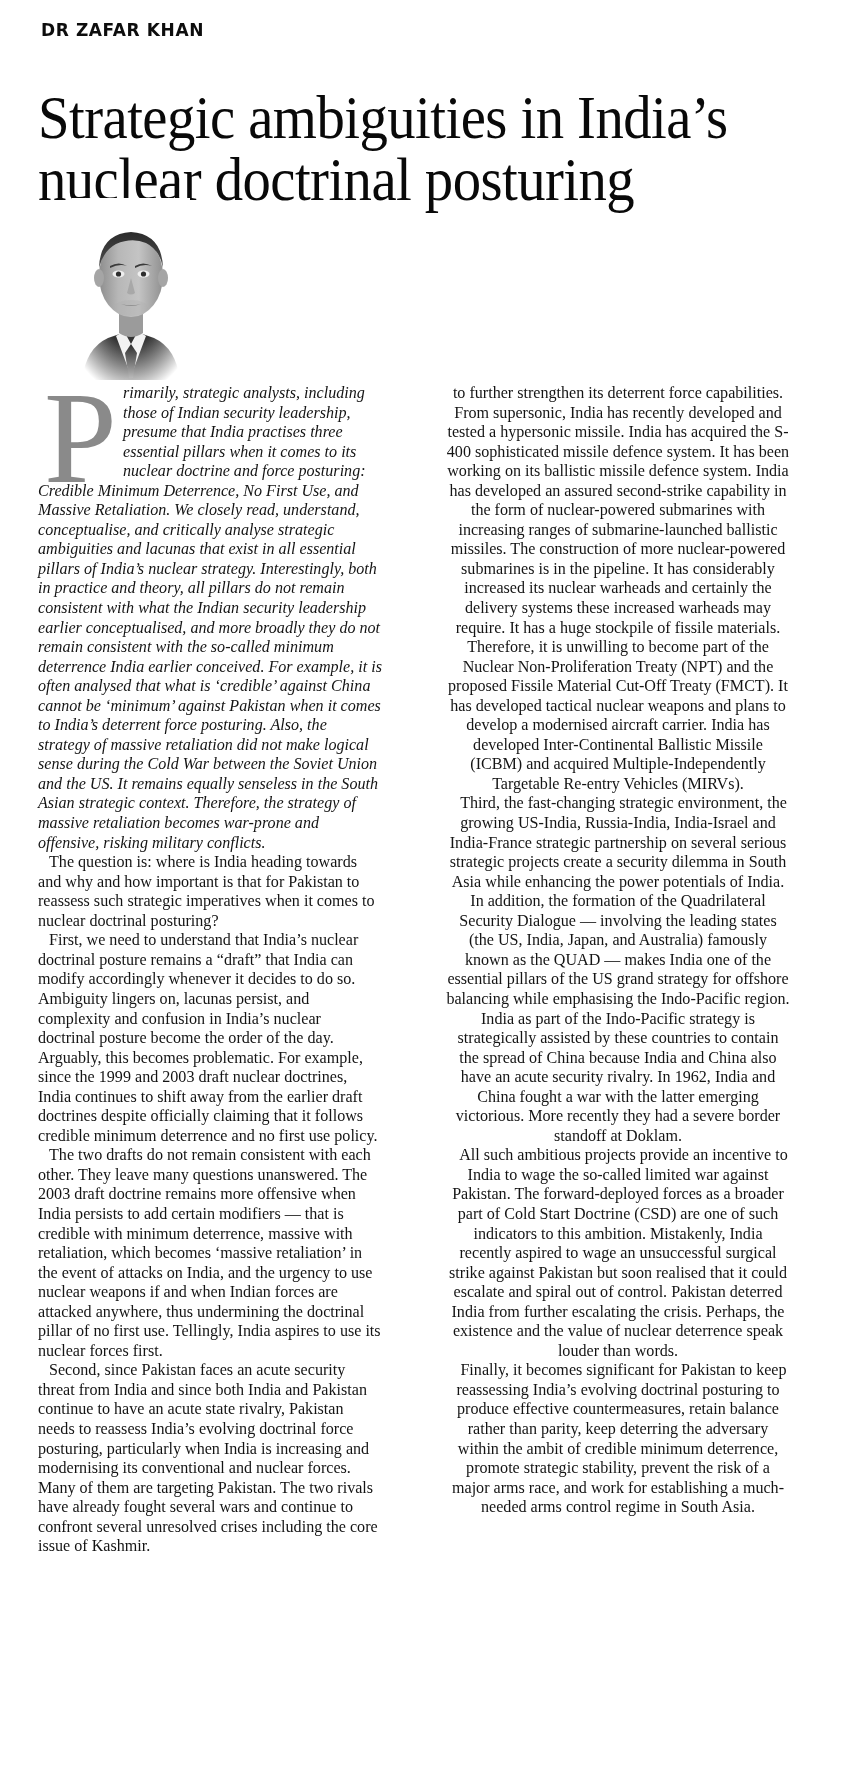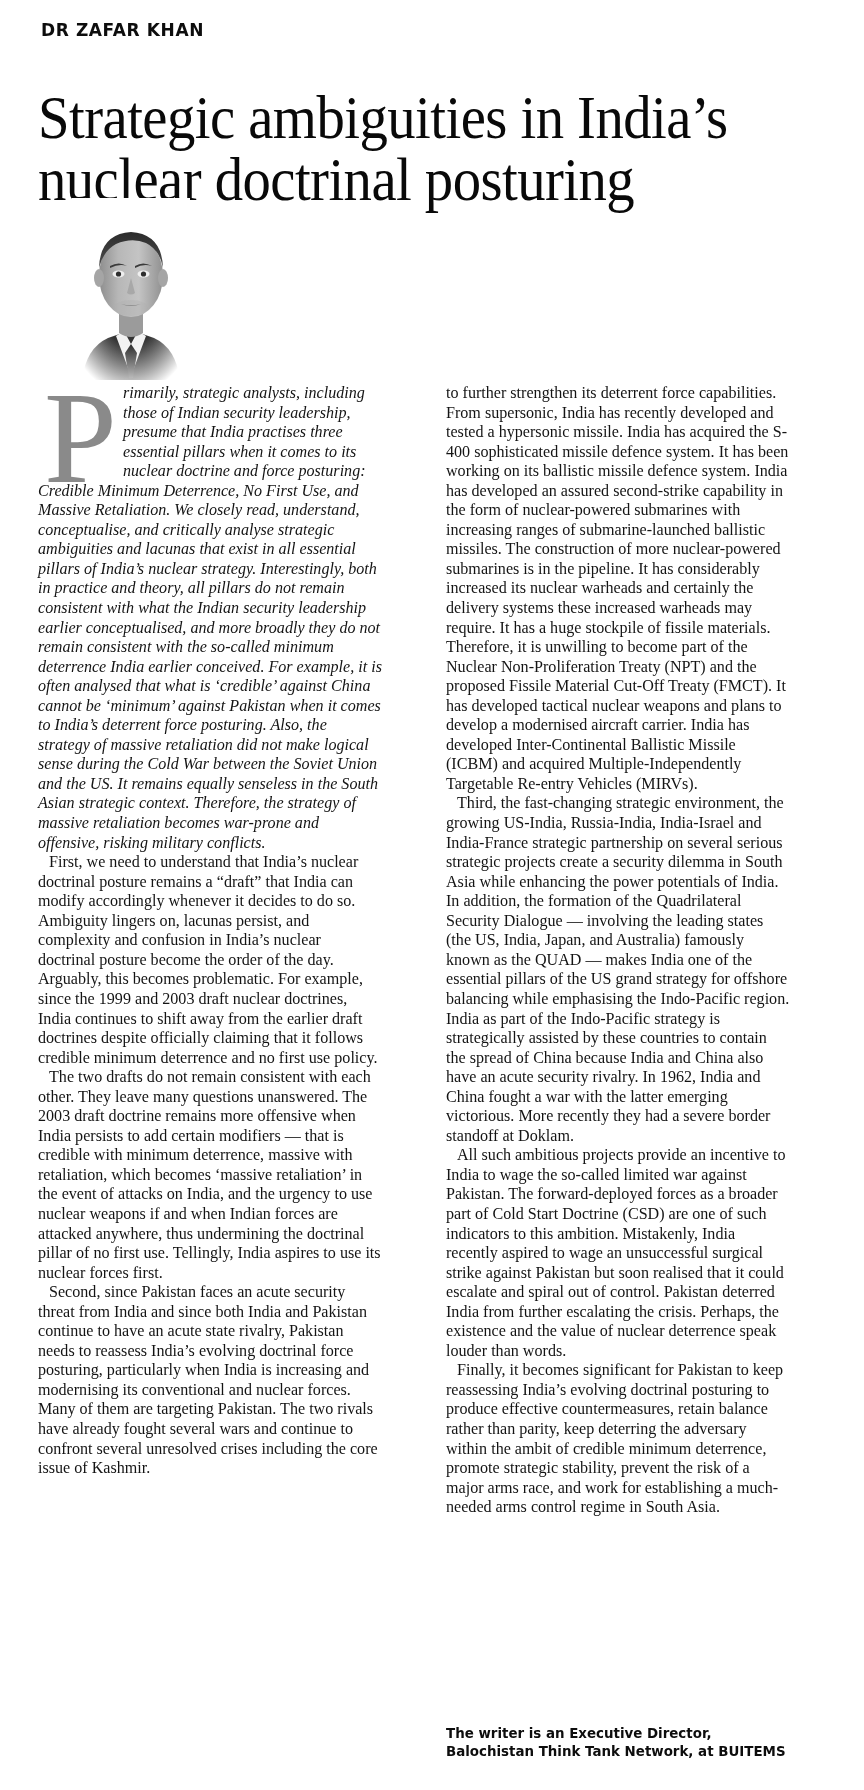--- a/index.html
+++ b/index.html
@@ -70,21 +70,21 @@
     width: 344px;
     font-size: 16.1px;
     line-height: 19.55px;
     text-align: left;
     color: #141414;
     font-feature-settings: "onum" 1, "liga" 1;
     font-variant-numeric: oldstyle-nums;
     hyphens: none;
   }
   .col-left  { left: 38px; }
-  .col-right { left: 446px; }
+  .col-right { left: 446px; text-align: center; }
 
   .col p {
     margin: 0;
     text-indent: 11px;
   }
   .col p.nofirst { text-indent: 0; }
 
   
   .dropcap {
     position: absolute;
@@ -188,27 +188,27 @@
       <ellipse cx="59" cy="110" rx="17" ry="8" fill="#b0b0b0" opacity="0.35"></ellipse>
 
       <rect x="0" y="0" width="118" height="182" fill="url(#vig)"></rect>
     </svg>
   </div>
 
   <div class="dropcap">P</div>
 
   <div class="col col-left">
     <p class="lead nofirst"><span class="capspace"></span><span>rimarily, strategic analysts, including those of Indian security leadership, presume that India practises three essential pillars when it comes to its nuclear doctrine and force posturing: Credible Minimum Deterrence, No First Use, and Massive Retaliation. We closely read, understand, conceptualise, and critically analyse strategic ambiguities and lacunas that exist in all essential pillars of India’s nuclear strategy. Interestingly, both in practice and theory, all pillars do not remain consistent with what the Indian security leadership earlier conceptualised, and more broadly they do not remain consistent with the so-called minimum deterrence India earlier conceived. For example, it is often analysed that what is ‘credible’ against China cannot be ‘minimum’ against Pakistan when it comes to India’s deterrent force posturing. Also, the strategy of massive retaliation did not make logical sense during the Cold War between the Soviet Union and the US. It remains equally senseless in the South Asian strategic context. Therefore, the strategy of massive retaliation becomes war-prone and offensive, risking military conflicts.</span></p>
+    <p>The question is: where is India heading towards and why and how important is that for Pakistan to reassess such strategic imperatives when it comes to nuclear doctrinal posturing?</p>
     <p>First, we need to understand that India’s nuclear doctrinal posture remains a “draft” that India can modify accordingly whenever it decides to do so. Ambiguity lingers on, lacunas persist, and complexity and confusion in India’s nuclear doctrinal posture become the order of the day. Arguably, this becomes problematic. For example, since the 1999 and 2003 draft nuclear doctrines, India continues to shift away from the earlier draft doctrines despite officially claiming that it follows credible minimum deterrence and no first use policy.</p>
     <p>The two drafts do not remain consistent with each other. They leave many questions unanswered. The 2003 draft doctrine remains more offensive when India persists to add certain modifiers — that is credible with minimum deterrence, massive with retaliation, which becomes ‘massive retaliation’ in the event of attacks on India, and the urgency to use nuclear weapons if and when Indian forces are attacked anywhere, thus undermining the doctrinal pillar of no first use. Tellingly, India aspires to use its nuclear forces first.</p>
     <p>Second, since Pakistan faces an acute security threat from India and since both India and Pakistan continue to have an acute state rivalry, Pakistan needs to reassess India’s evolving doctrinal force posturing, particularly when India is increasing and modernising its conventional and nuclear forces. Many of them are targeting Pakistan. The two rivals have already fought several wars and continue to confront several unresolved crises including the core issue of Kashmir.</p>
   </div>
 
   <div class="col col-right">
     <p class="nofirst">to further strengthen its deterrent force capabilities. From supersonic, India has recently developed and tested a hypersonic missile. India has acquired the S-400 sophisticated missile defence system. It has been working on its ballistic missile defence system. India has developed an assured second-strike capability in the form of nuclear-powered submarines with increasing ranges of submarine-launched ballistic missiles. The construction of more nuclear-powered submarines is in the pipeline. It has considerably increased its nuclear warheads and certainly the delivery systems these increased warheads may require. It has a huge stockpile of fissile materials. Therefore, it is unwilling to become part of the Nuclear Non-Proliferation Treaty (NPT) and the proposed Fissile Material Cut-Off Treaty (FMCT). It has developed tactical nuclear weapons and plans to develop a modernised aircraft carrier. India has developed Inter-Continental Ballistic Missile (ICBM) and acquired Multiple-Independently Targetable Re-entry Vehicles (MIRVs).</p>
     <p>Third, the fast-changing strategic environment, the growing US-India, Russia-India, India-Israel and India-France strategic partnership on several serious strategic projects create a security dilemma in South Asia while enhancing the power potentials of India. In addition, the formation of the Quadrilateral Security Dialogue — involving the leading states (the US, India, Japan, and Australia) famously known as the QUAD — makes India one of the essential pillars of the US grand strategy for offshore balancing while emphasising the Indo-Pacific region. India as part of the Indo-Pacific strategy is strategically assisted by these countries to contain the spread of China because India and China also have an acute security rivalry. In 1962, India and China fought a war with the latter emerging victorious. More recently they had a severe border standoff at Doklam.</p>
     <p>All such ambitious projects provide an incentive to India to wage the so-called limited war against Pakistan. The forward-deployed forces as a broader part of Cold Start Doctrine (CSD) are one of such indicators to this ambition. Mistakenly, India recently aspired to wage an unsuccessful surgical strike against Pakistan but soon realised that it could escalate and spiral out of control. Pakistan deterred India from further escalating the crisis. Perhaps, the existence and the value of nuclear deterrence speak louder than words.</p>
     <p>Finally, it becomes significant for Pakistan to keep reassessing India’s evolving doctrinal posturing to produce effective countermeasures, retain balance rather than parity, keep deterring the adversary within the ambit of credible minimum deterrence, promote strategic stability, prevent the risk of a major arms race, and work for establishing a much-needed arms control regime in South Asia.</p>
   </div>
 
-  <div class="credit">The writer is an Executive Director, Balochistan Think Tank Network, at BUITEMS</div>
 
 </div>
 
 </body></html>

